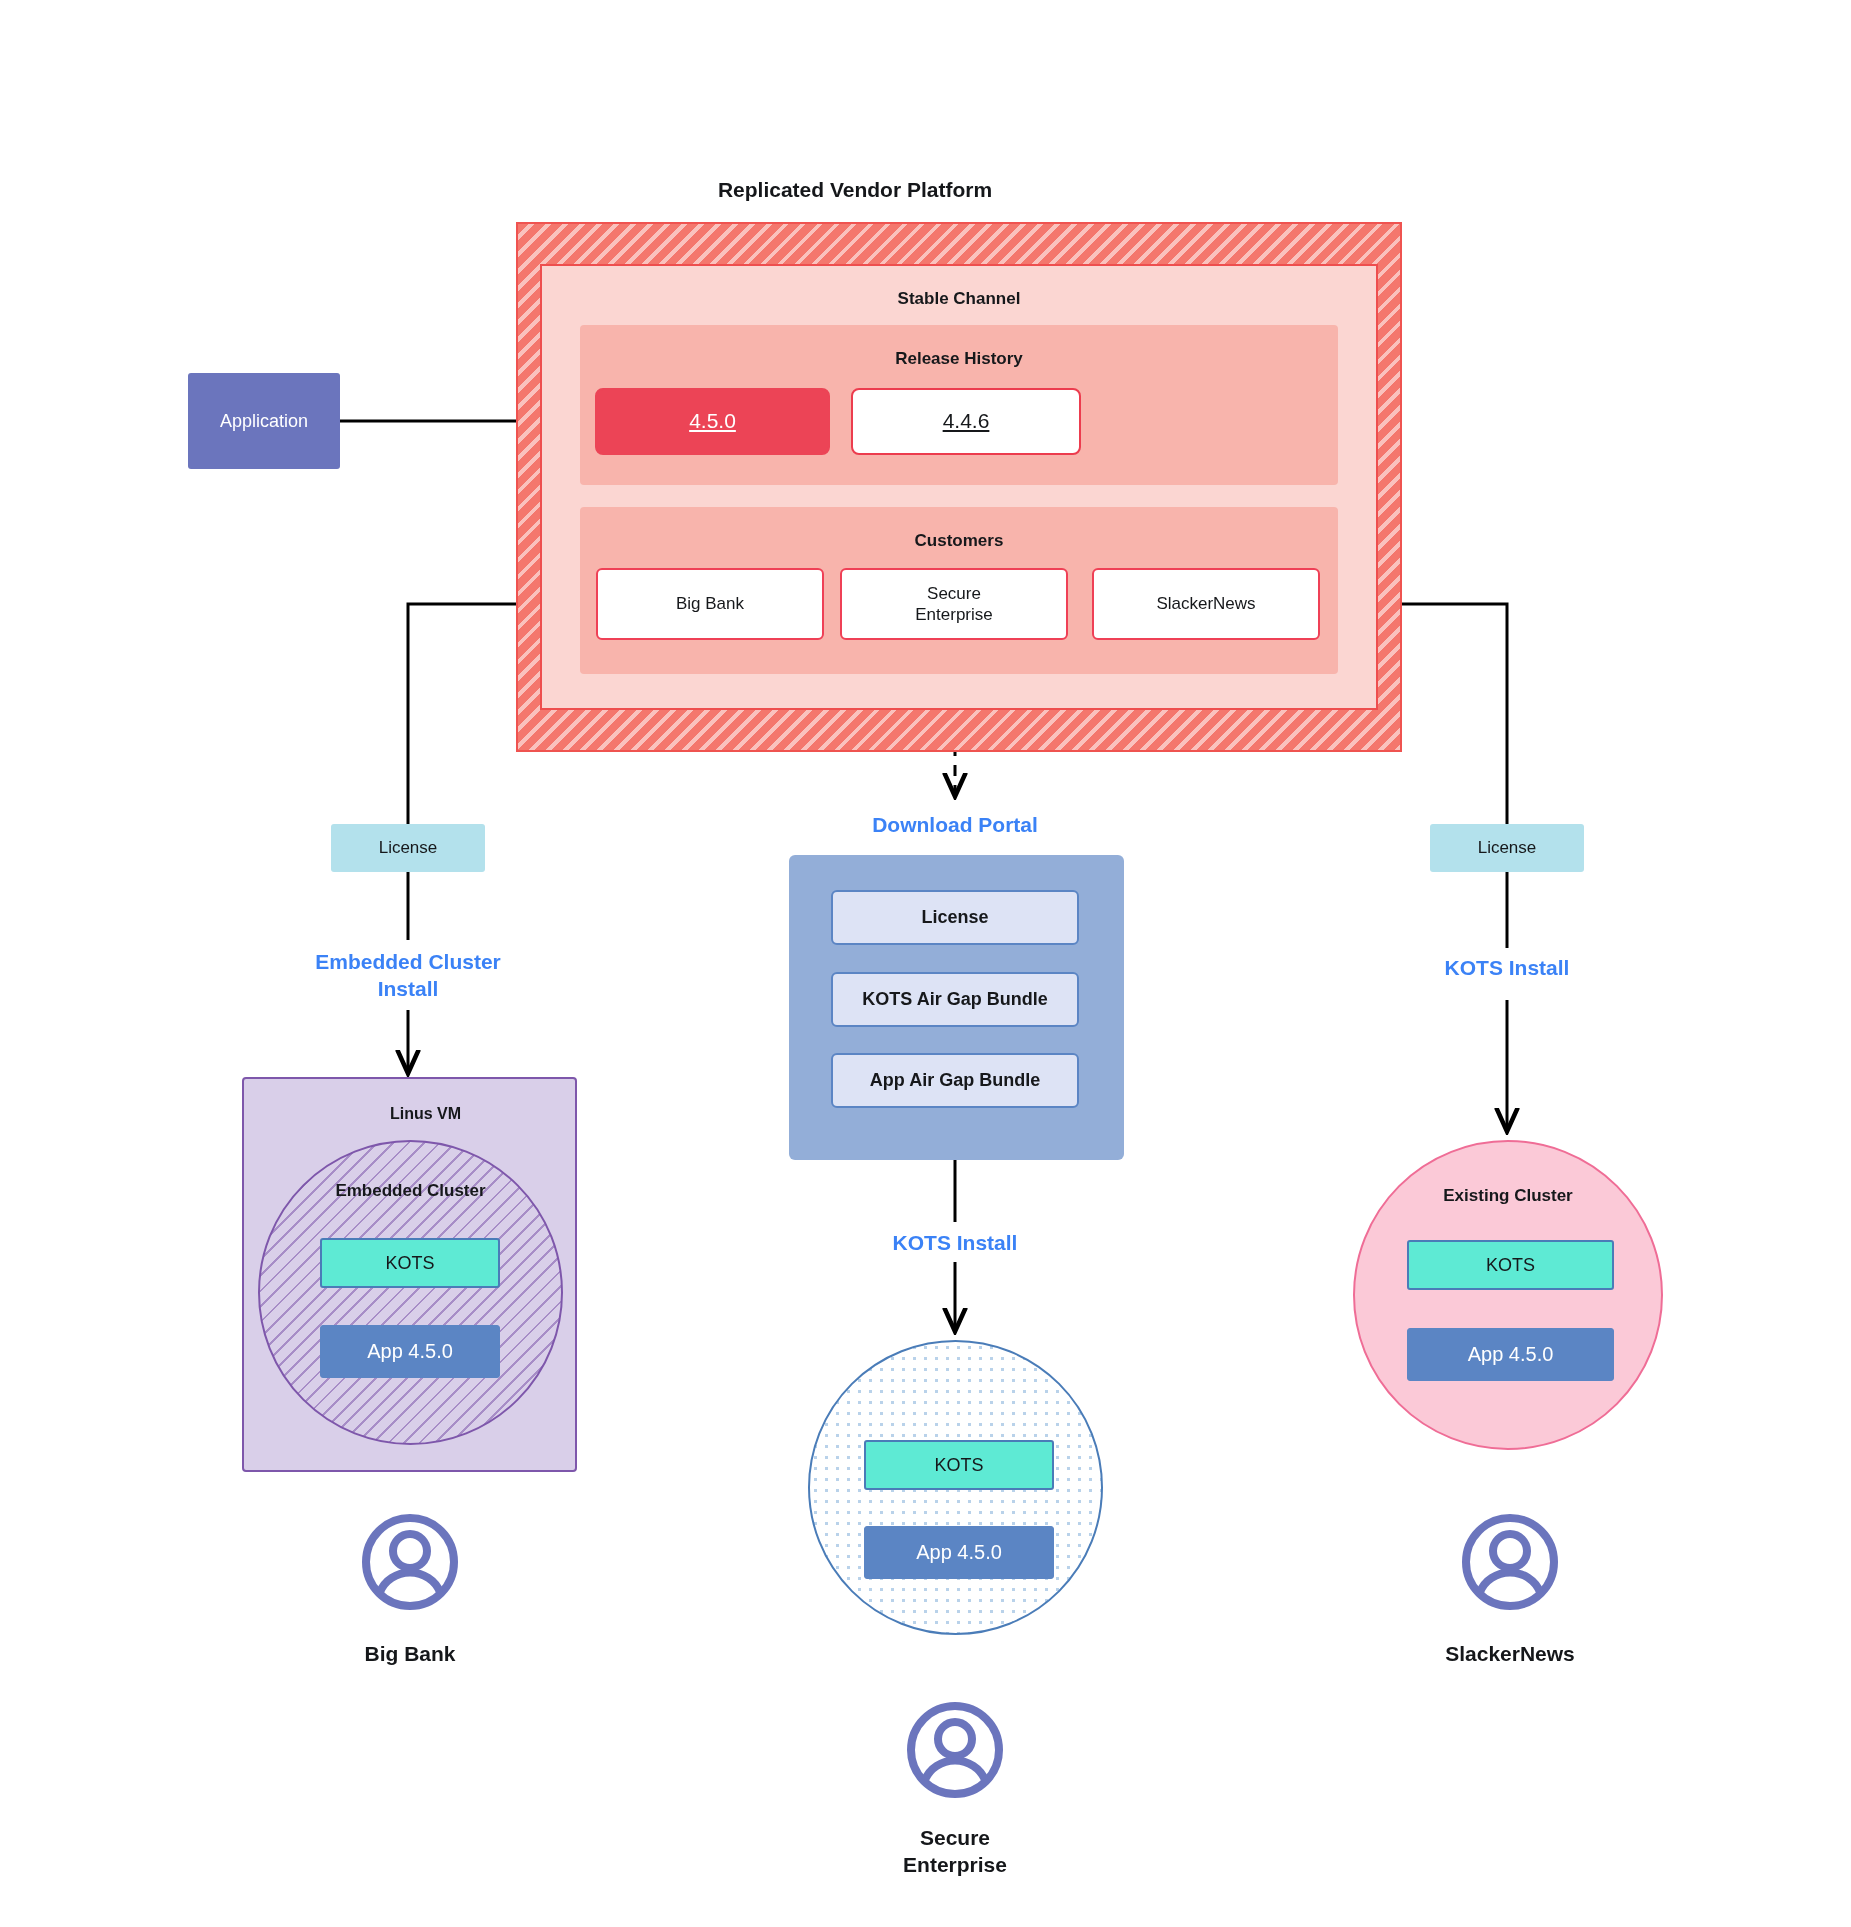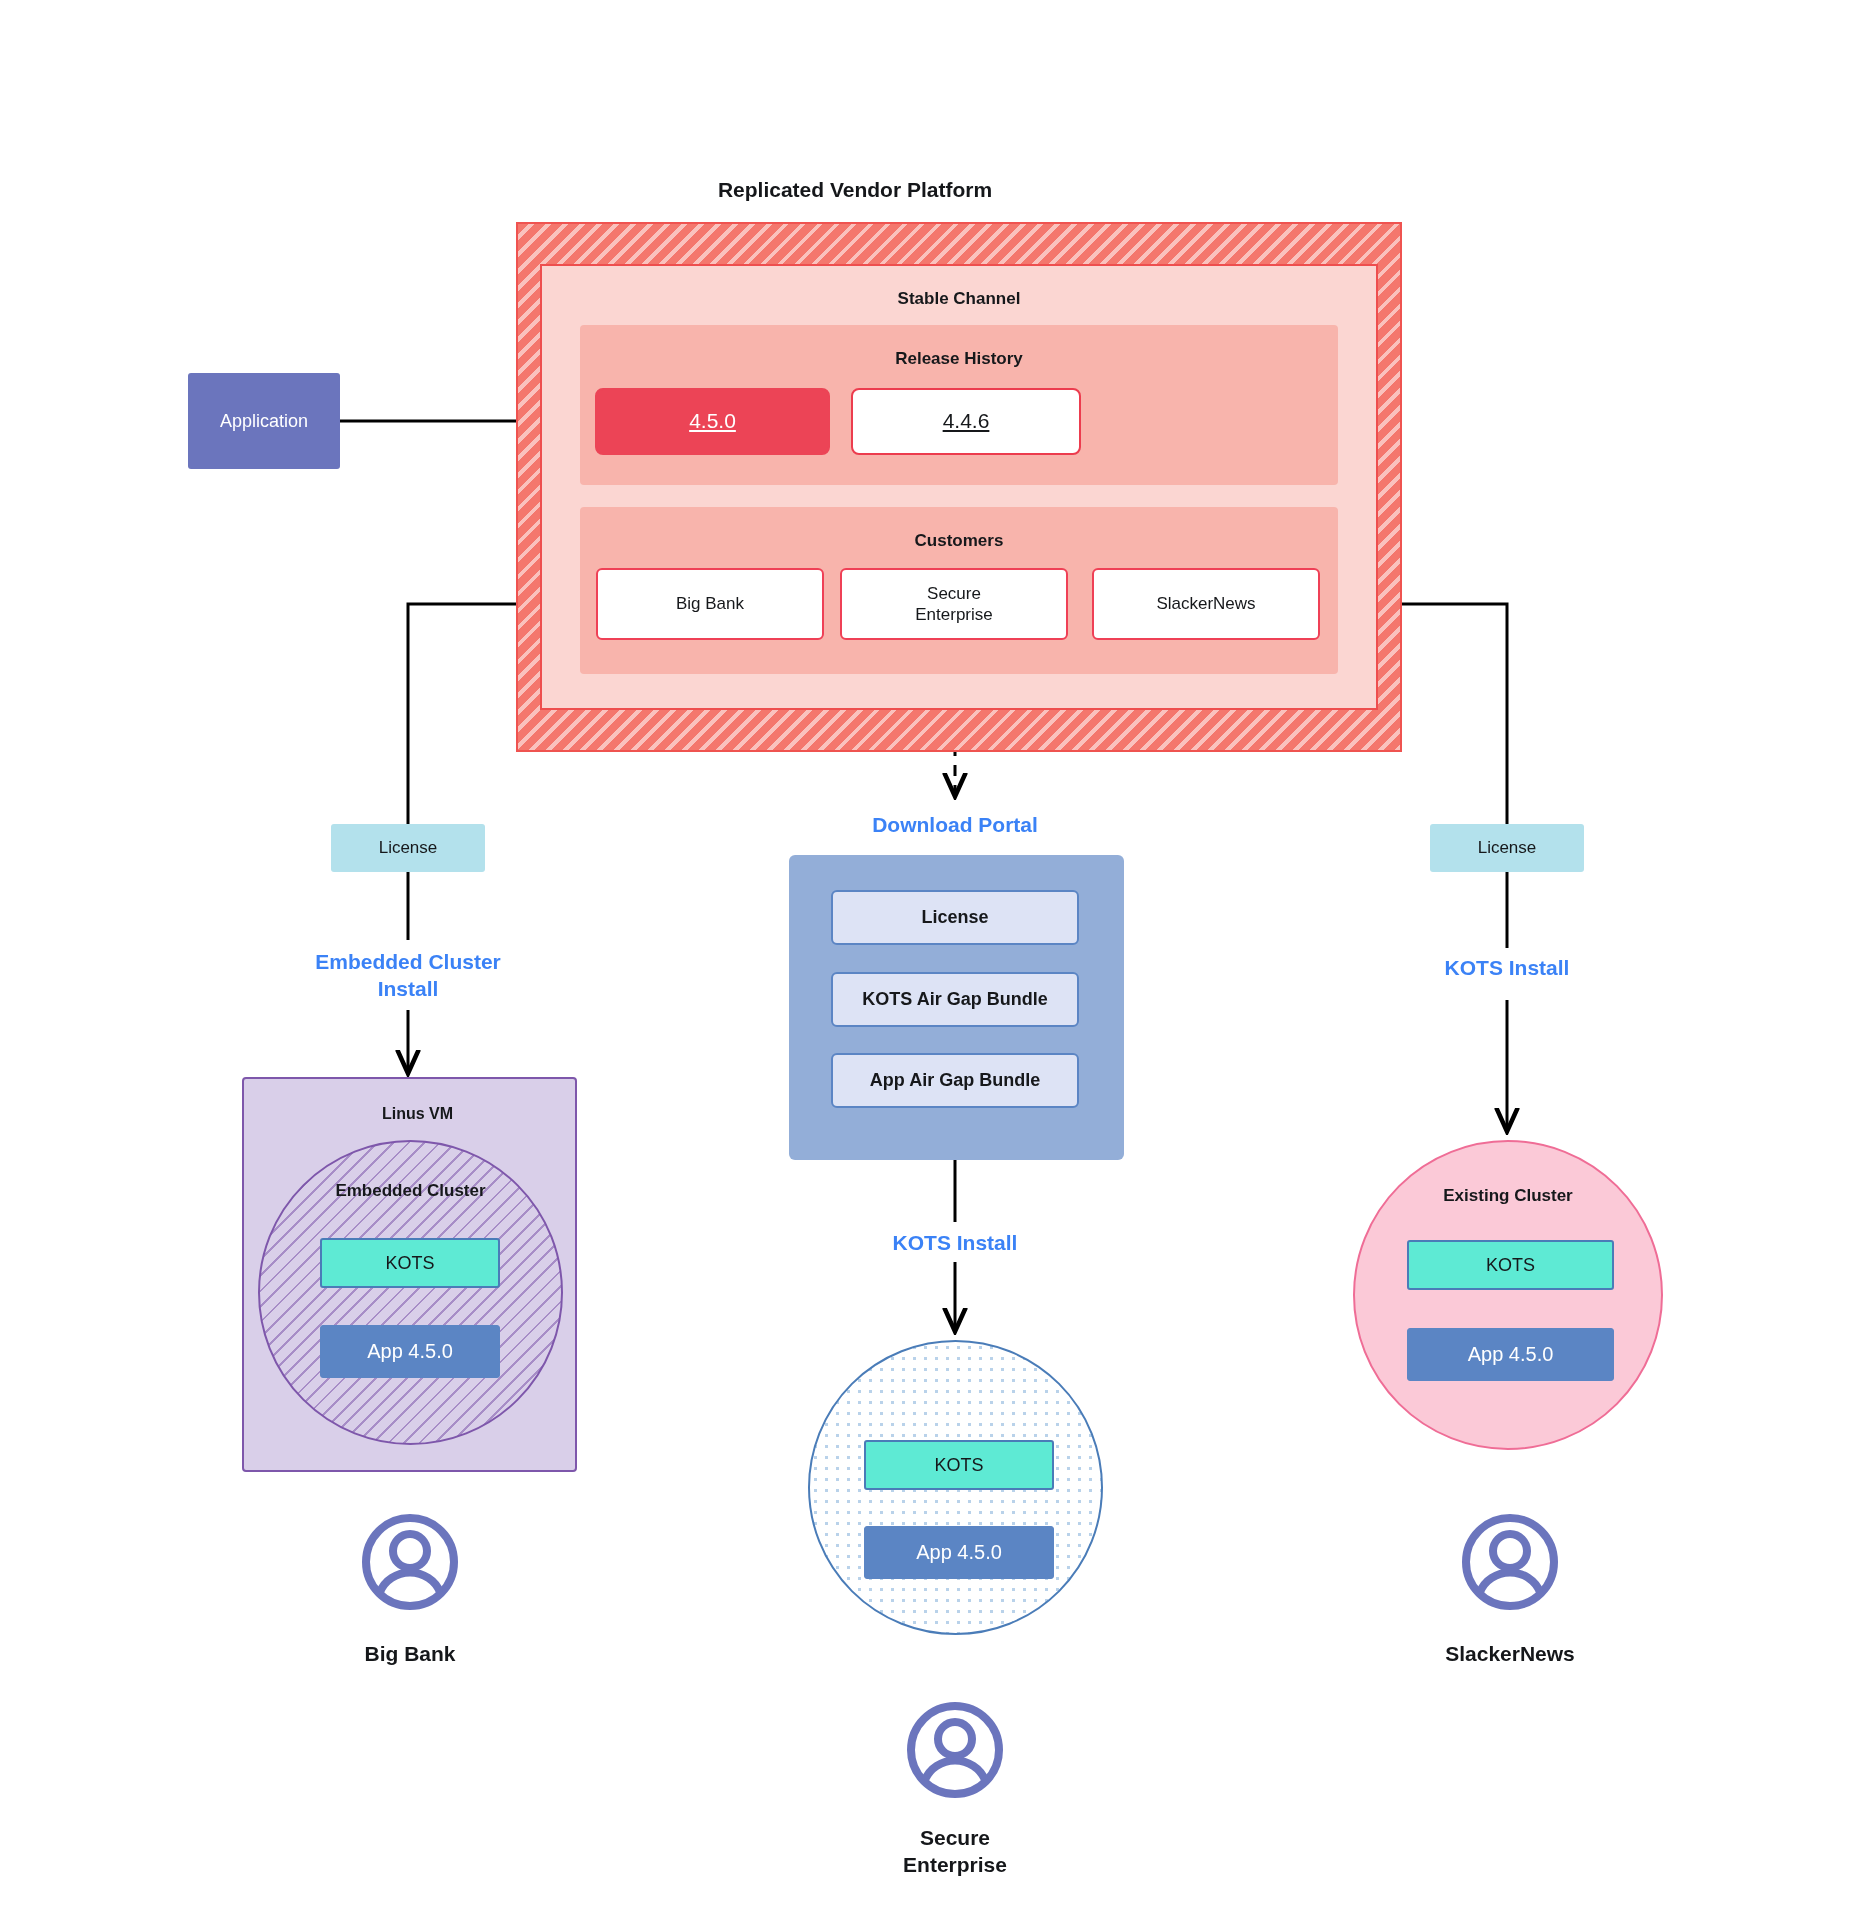--- a/index.html
+++ b/index.html
@@ -276,21 +276,21 @@
   <div class="abs customer-chip ctr-text" style="left:1092px; top:568px; width:228px; height:72px; white-space:pre-line;">SlackerNews</div>
 
   <div class="abs app-node ctr-text" style="left:188px; top:373px; width:152px; height:96px;">Application</div>
 
   <div class="abs license-chip ctr-text" style="left:331px; top:824px; width:154px; height:48px;">License</div>
 
   <div class="abs edge-label ctr-text" style="left:258px; top:945px; width:300px; height:62px; white-space:pre-line;">Embedded Cluster
 Install</div>
 
   <div class="abs vm-box" style="left:242px; top:1077px; width:335px; height:395px;"></div>
-  <div class="abs vm-title ctr-text" style="left:250px; top:1103px; width:335px; height:22px;">Linus VM</div>
+  <div class="abs vm-title ctr-text" style="left:258px; top:1103px; width:335px; height:22px;">Linus VM</div>
 
   <div class="abs embedded-circle" style="left:258px; top:1140px; width:305px; height:305px;"></div>
   <div class="abs cluster-title ctr-text" style="left:258px; top:1180px; width:305px; height:22px;">Embedded Cluster</div>
 
   <div class="abs kots-box ctr-text" style="left:320px; top:1238px; width:180px; height:50px;">KOTS</div>
   <div class="abs appver-box ctr-text" style="left:320px; top:1325px; width:180px; height:53px;">App 4.5.0</div>
 
   <div class="abs" style="left:360px; top:1512px; width:100px; height:100px;">
     <svg class="avatar" width="100" height="100" viewBox="0 0 100 100">
       <circle cx="50" cy="50" r="44" fill="none" stroke="#6b75bd" stroke-width="8"></circle>

